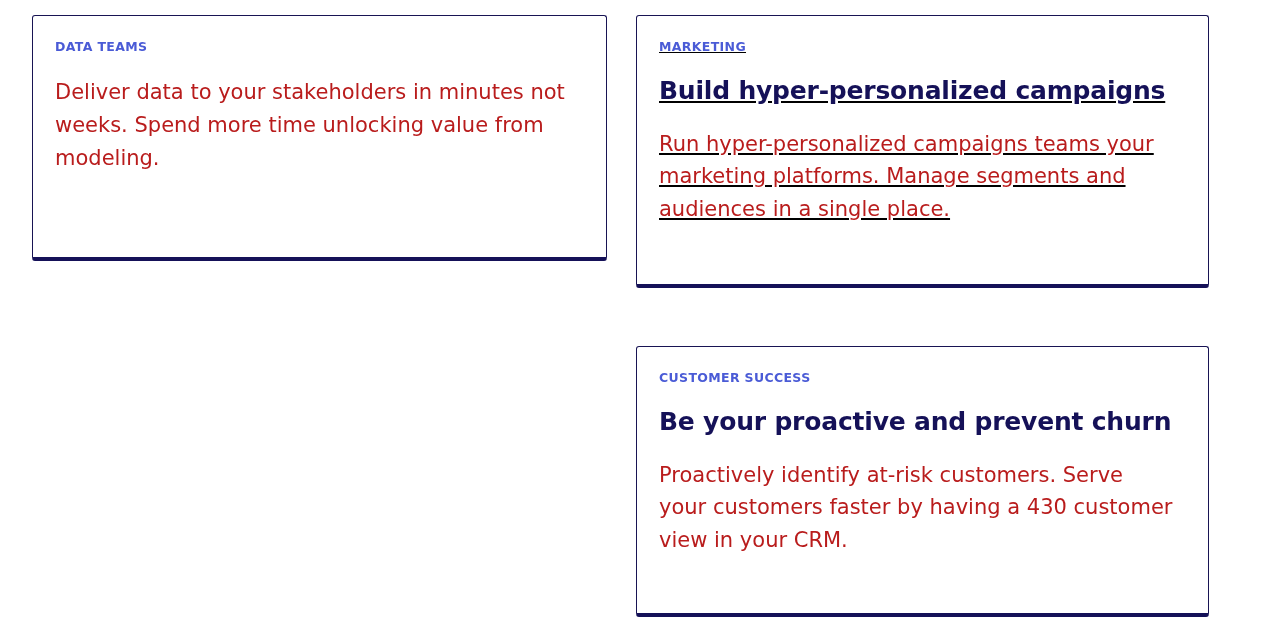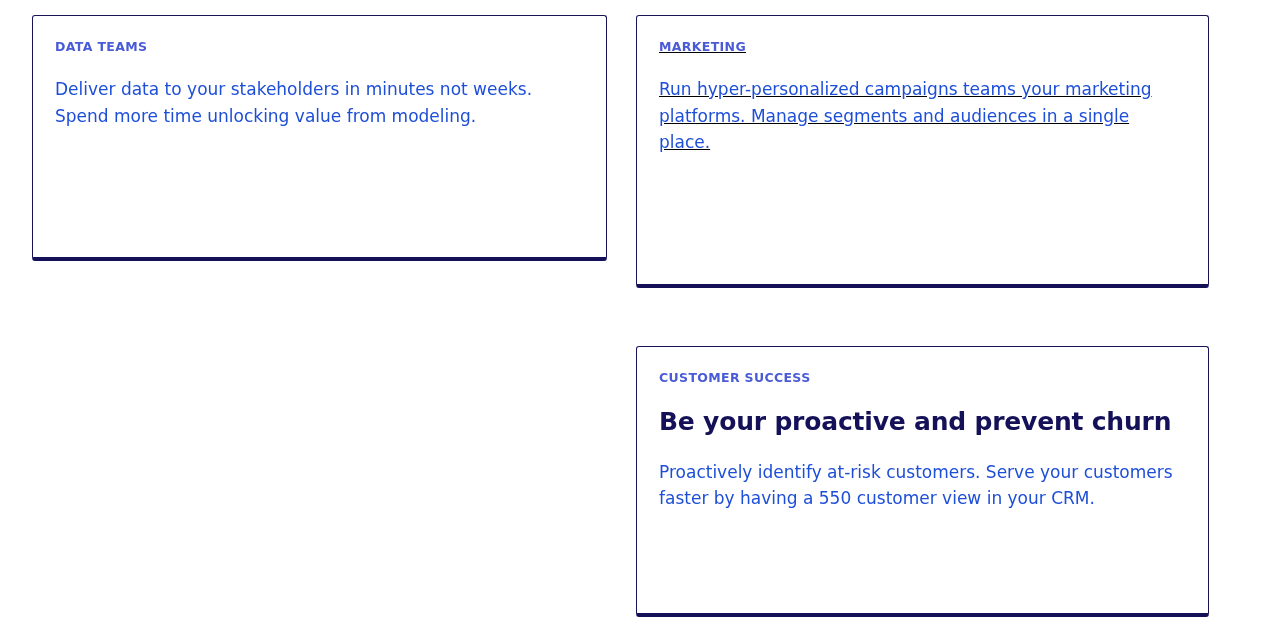--- a/index.html
+++ b/index.html
@@ -54,45 +54,46 @@
   .card-heading {
     font-size: 25px;
     font-weight: bold;
     color: #151158;
     letter-spacing: -0.2px;
     line-height: 1.18;
     margin-bottom: 22px;
   }
 
   .card-body {
-    font-size: 17px;
+    font-size: 21px;
     font-weight: normal;
-    color: #1d4ed8;
+    color: #b91c1c;
     line-height: 1.56;
     max-width: 520px;
   }
 
   .card-r1c2 .card-body,
   .card-r2c2 .card-body { max-width: 516px; }
 </style>
 </head>
 <body>
 
 <div id="card-grid">
 
   <div class="use-case-card card-r1c1">
     <div class="card-eyebrow">DATA TEAMS</div>
     <div class="card-body">Deliver data to your stakeholders in minutes not weeks. Spend more time unlocking value from modeling.</div>
   </div>
 
   <div class="use-case-card card-r1c2">
     <div class="card-eyebrow">MARKETING</div>
+    <div class="card-heading">Build hyper-personalized campaigns</div>
     <div class="card-body">Run hyper-personalized campaigns teams your marketing platforms. Manage segments and audiences in a single place.</div>
   </div>
 
 
   <div class="use-case-card card-r2c2">
     <div class="card-eyebrow">CUSTOMER SUCCESS</div>
     <div class="card-heading">Be your proactive and prevent churn</div>
-    <div class="card-body">Proactively identify at-risk customers. Serve your customers faster by having a 550 customer view in your CRM.</div>
+    <div class="card-body">Proactively identify at-risk customers. Serve your customers faster by having a 430 customer view in your CRM.</div>
   </div>
 
 </div>
 
 </body></html>

